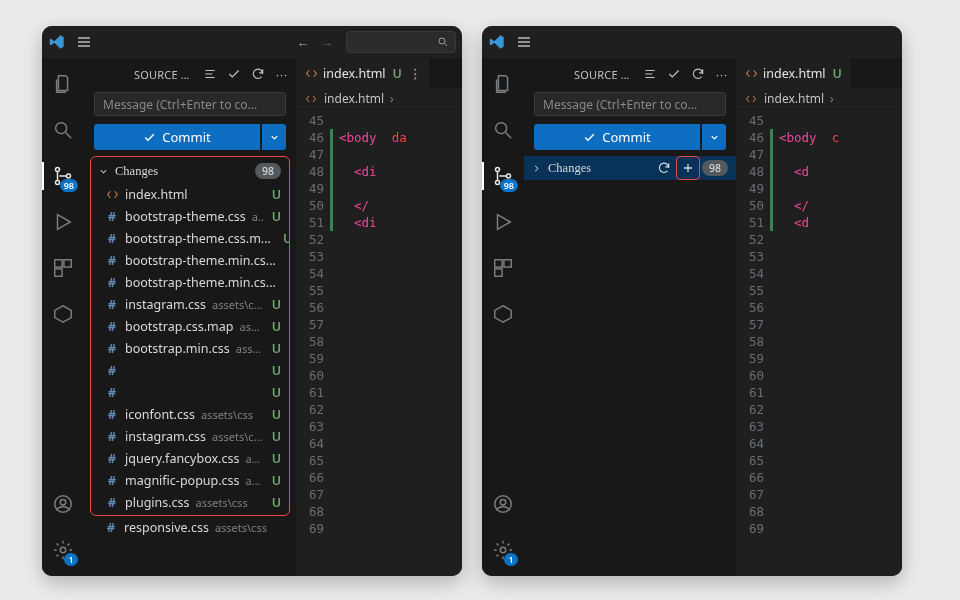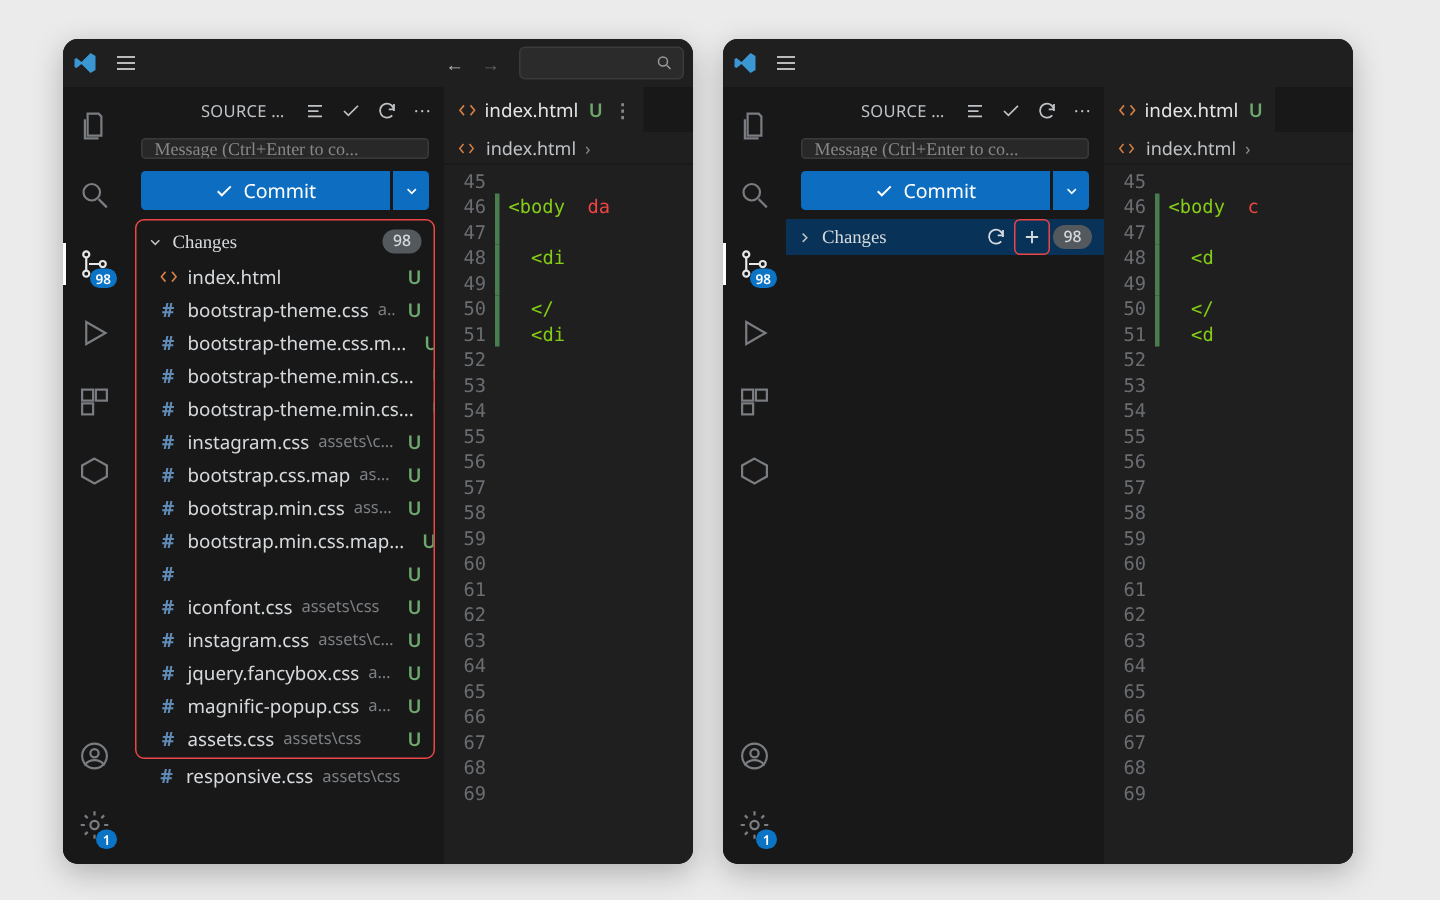--- a/index.html
+++ b/index.html
@@ -75,24 +75,24 @@
   }
   .sidebar-head {
     height: 32px; display:flex; align-items:center; gap:4px;
     padding: 0 4px 0 10px; color:#bfc3c7;
     font-size:11px; letter-spacing:.2px;
   }
   .sidebar-head .title { flex:1; white-space:nowrap; overflow:hidden; text-overflow:ellipsis;margin-left:40px; }
   .sidebar-head .ibtn { width:20px; height:20px; display:flex; align-items:center; justify-content:center; cursor:pointer; color:#bfc3c7;}
 
   .message-box {
-    margin: 2px 10px 8px 10px; height: 14px; background:#282828;
+    margin: 2px 10px 8px 10px; height: 24px; background:#282828;
     border:1px solid #3a3a3a; border-radius:3px; color:#888;
     display:flex; align-items:center; padding:0 8px; font-size:12px;
-    white-space:nowrap; overflow:hidden;font-family:Liberation Serif, serif;
+    white-space:nowrap; overflow:hidden;
   }
   .commit-row { display:flex; gap:2px; margin:0 10px 6px 10px; }
   .commit-btn {
     flex:1; height:26px; background:#0d6dc0; color:#fff;
     border-radius:3px 0 0 3px; display:flex; align-items:center; justify-content:center;
     gap:6px; cursor:pointer; font-size:13px;
   }
   .commit-caret {
     width:24px; height:26px; background:#0d6dc0; color:#fff;
     border-radius:0 3px 3px 0; display:flex; align-items:center; justify-content:center;
@@ -152,21 +152,21 @@
   .breadcrumb {
     height:22px; display:flex; align-items:center; gap:6px; padding:0 8px;
     color:#bfc3c7; font-size:12px; background:#1f1f1f; border-bottom:1px solid #181818;
   }
   .code { flex:1; display:flex; font-family: Consolas, "Menlo", monospace; font-size:12.5px; overflow:hidden;}
   .gutter { width:34px; text-align:right; color:#6a6d71; padding:2px 6px; background:#1f1f1f;}
   .gutter div { height:17px; line-height:17px; }
   .codelines { padding:2px 0; color:#c6c8cb;}
   .codelines div { height:17px; line-height:17px; white-space:pre; }
   .gline { border-left:3px solid #487e4e; padding-left:6px; }
-  .tag { color:#84cc16; }
+  .tag { color:#ec4899; }
   .txtdim { color:#ef4444; }
 
   svg { display:block; }
 </style>
 </head>
 <body>
 
 <div class="canvas">
 
 <div class="window">
@@ -346,21 +346,20 @@
                 <span class="status">U</span>
               </div>
               <div class="file-row">
                 <span class="ficon hash">#</span>
                 <span class="fname">bootstrap.min.css</span>
                 <span class="fpath">assets...</span>
                 <span class="status">U</span>
               </div>
               <div class="file-row">
                 <span class="ficon hash">#</span>
-                <span class="fname">bootstrap.min.css.map...</span>
                 <span class="fpath"></span>
                 <span class="status">U</span>
               </div>
               <div class="file-row">
                 <span class="ficon hash">#</span>
                 <span class="fpath"></span>
                 <span class="status">U</span>
               </div>
               <div class="file-row">
                 <span class="ficon hash">#</span>
@@ -381,21 +380,21 @@
                 <span class="status">U</span>
               </div>
               <div class="file-row">
                 <span class="ficon hash">#</span>
                 <span class="fname">magnific-popup.css</span>
                 <span class="fpath">ass...</span>
                 <span class="status">U</span>
               </div>
               <div class="file-row">
                 <span class="ficon hash">#</span>
-                <span class="fname">assets.css</span>
+                <span class="fname">plugins.css</span>
                 <span class="fpath">assets\css</span>
                 <span class="status">U</span>
               </div>
             </div>
       </div>
 
       <div class="file-row" style="padding-left:20px">
         <span class="ficon hash">#</span>
         <span class="fname">responsive.css</span>
         <span class="fpath">assets\css</span>

